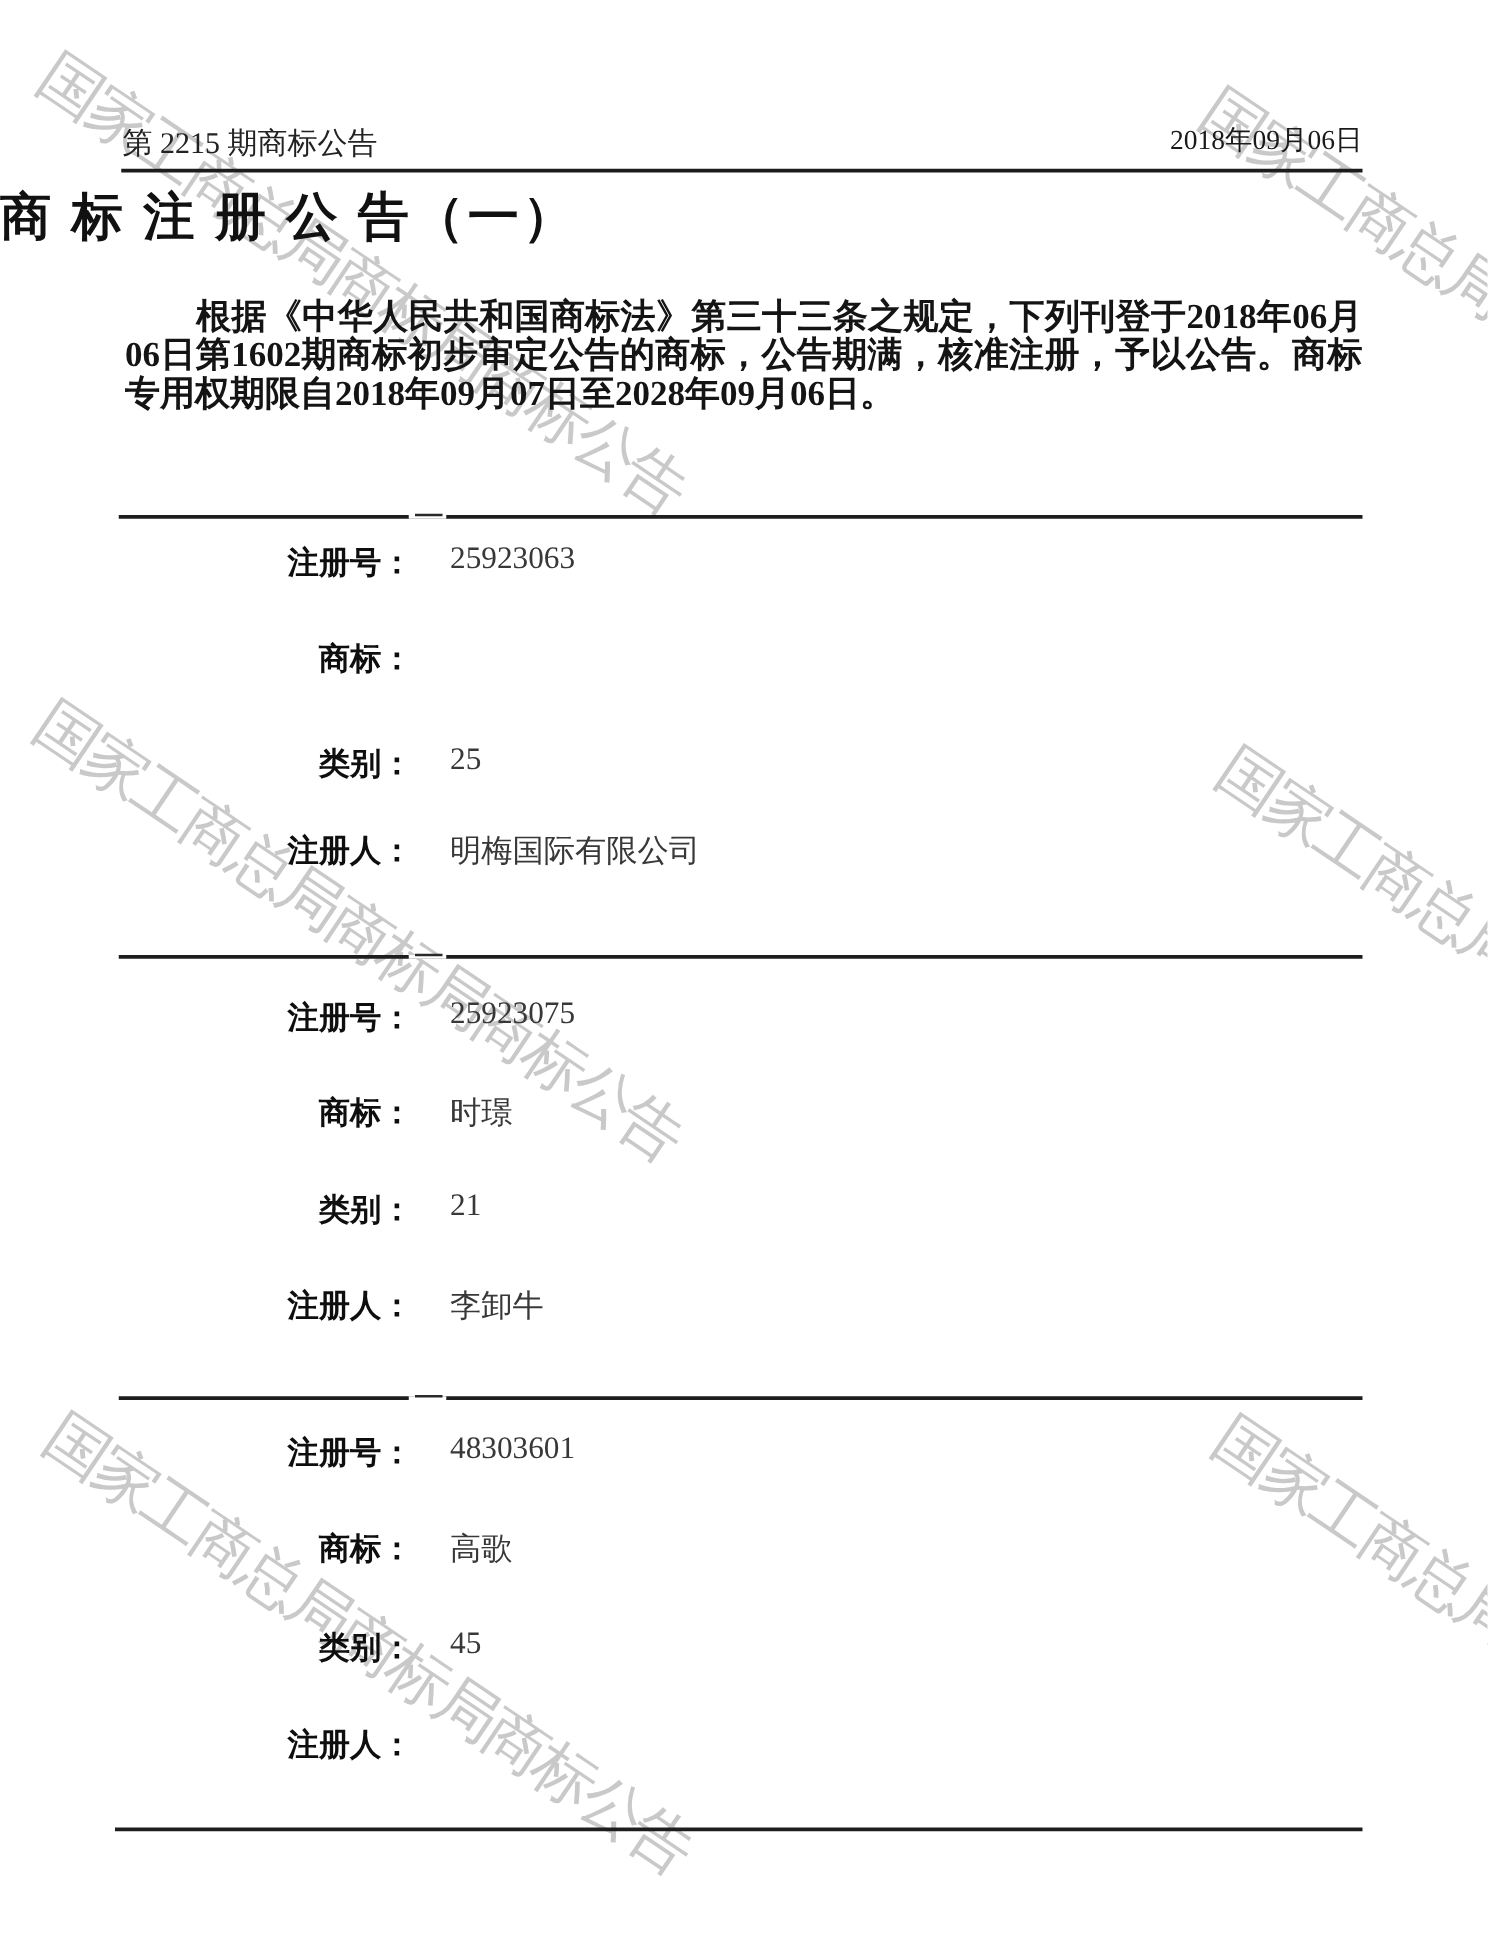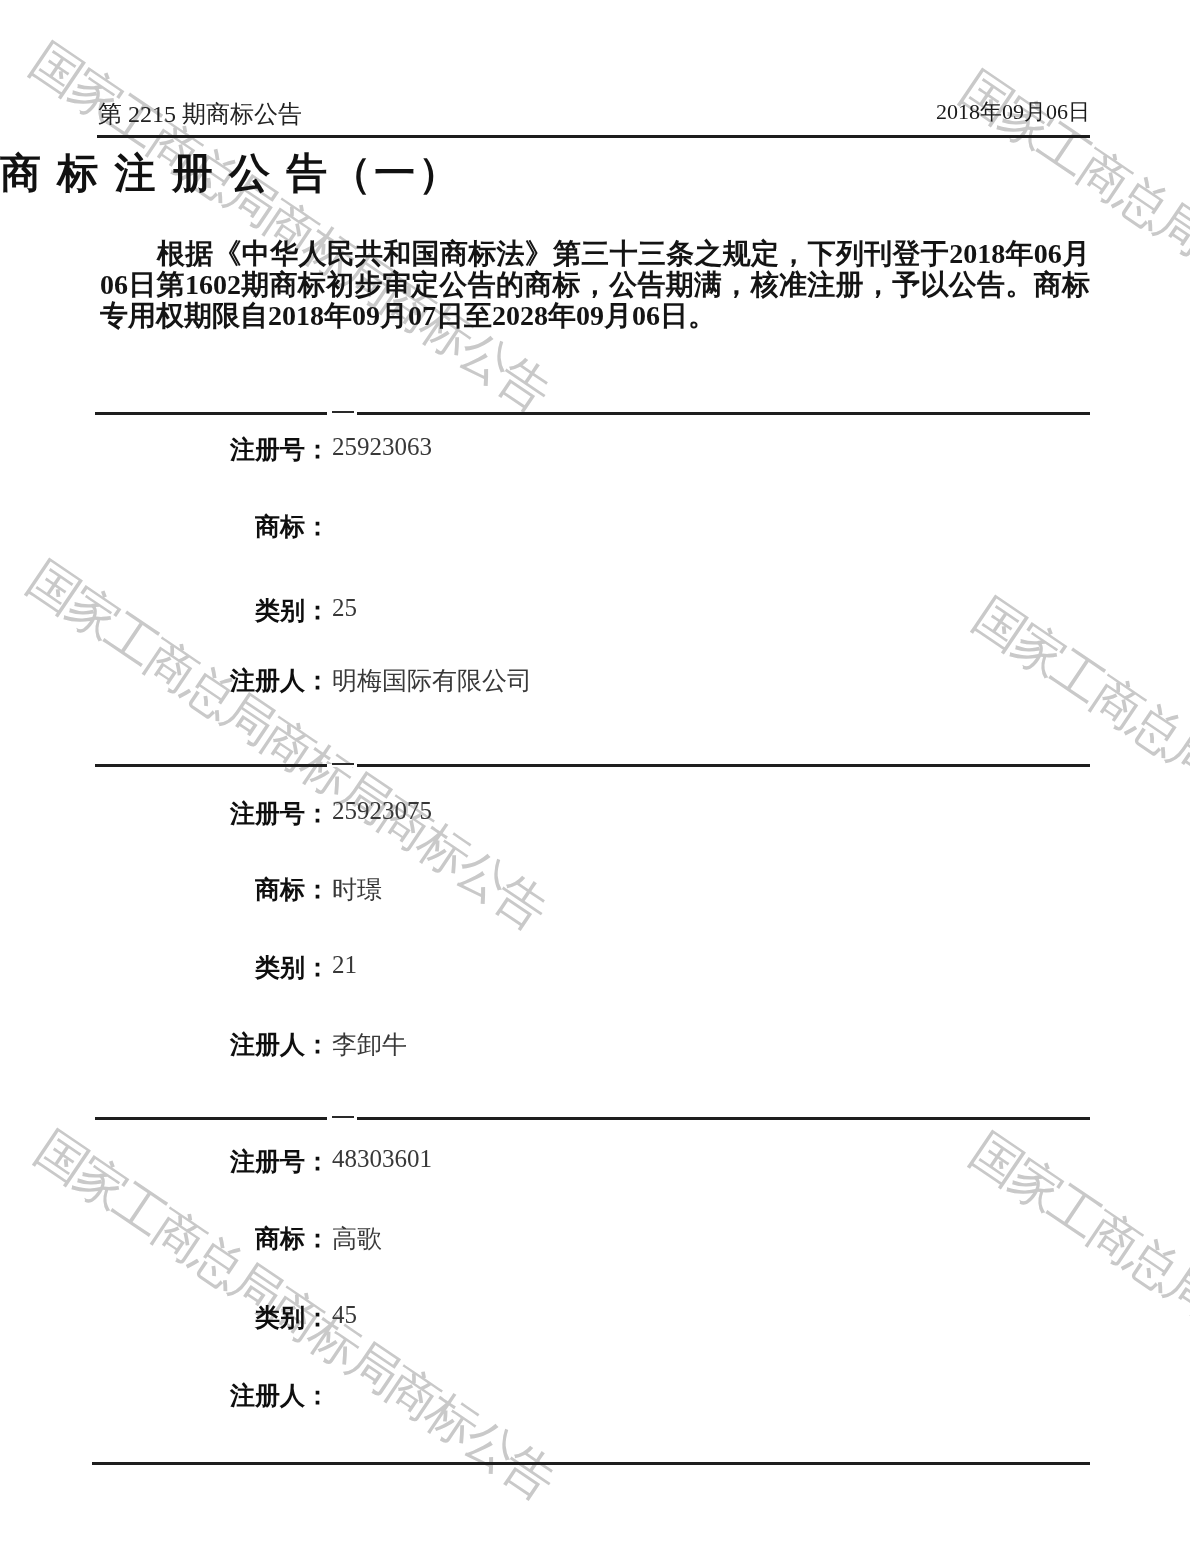--- a/index.html
+++ b/index.html
@@ -72,21 +72,21 @@
   }
   
   .row{position:absolute;left:0;width:1190px;height:34px;}
   .lbl{
     position:absolute;left:180px;width:150px;
     text-align:right;
     font-size:25px;font-weight:bold;color:#0e0e0e;
     white-space:nowrap;
   }
   .val{
-    position:absolute;left:332px;
+    position:absolute;left:360px;
     font-size:25px;font-weight:normal;color:#383838;
     white-space:nowrap;
   }
 </style>
 </head>
 <body>
 
 <div class="doc">
 
   <div class="wm wm1" style="color: rgb(201, 201, 201);">国家工商总局商标局商标公告</div>

